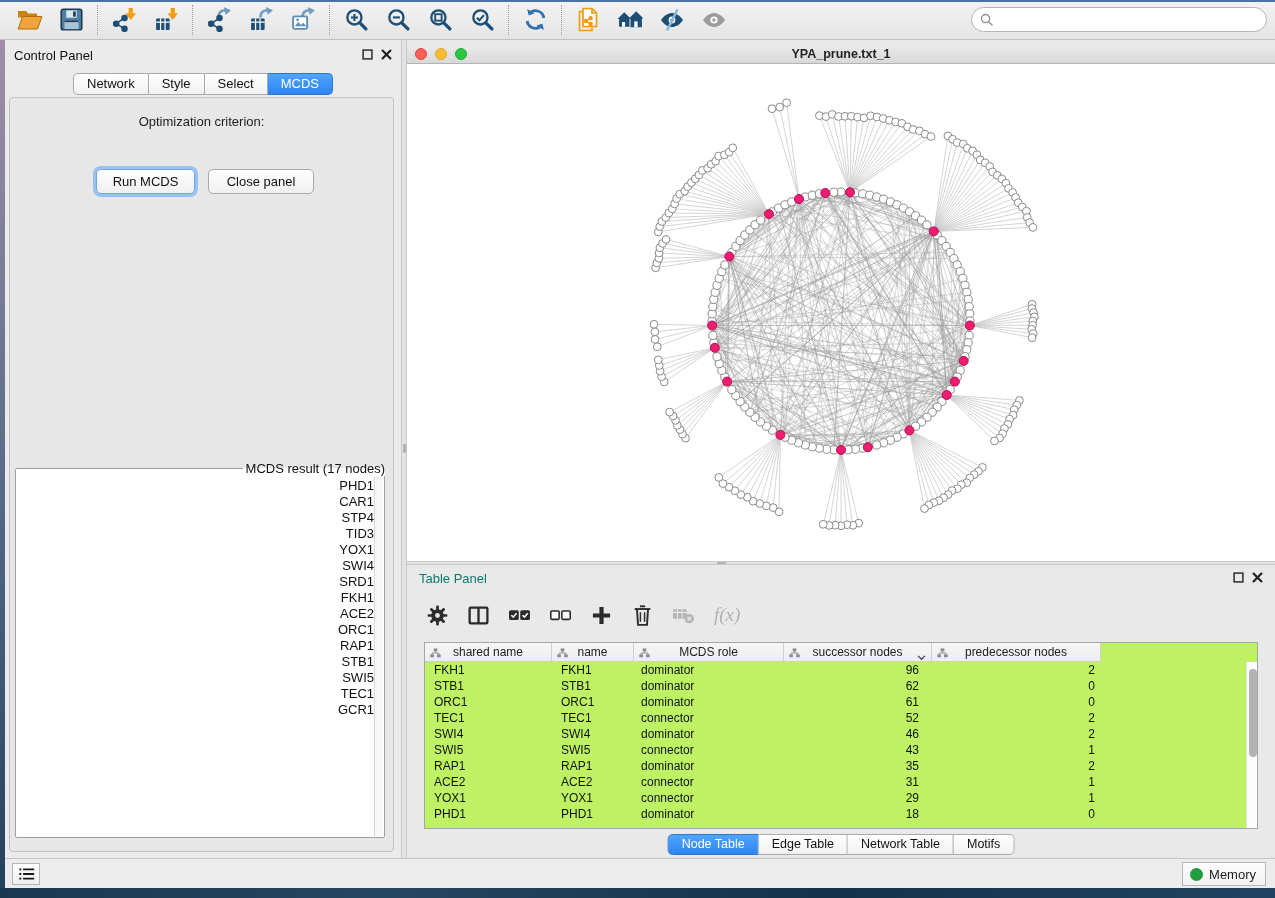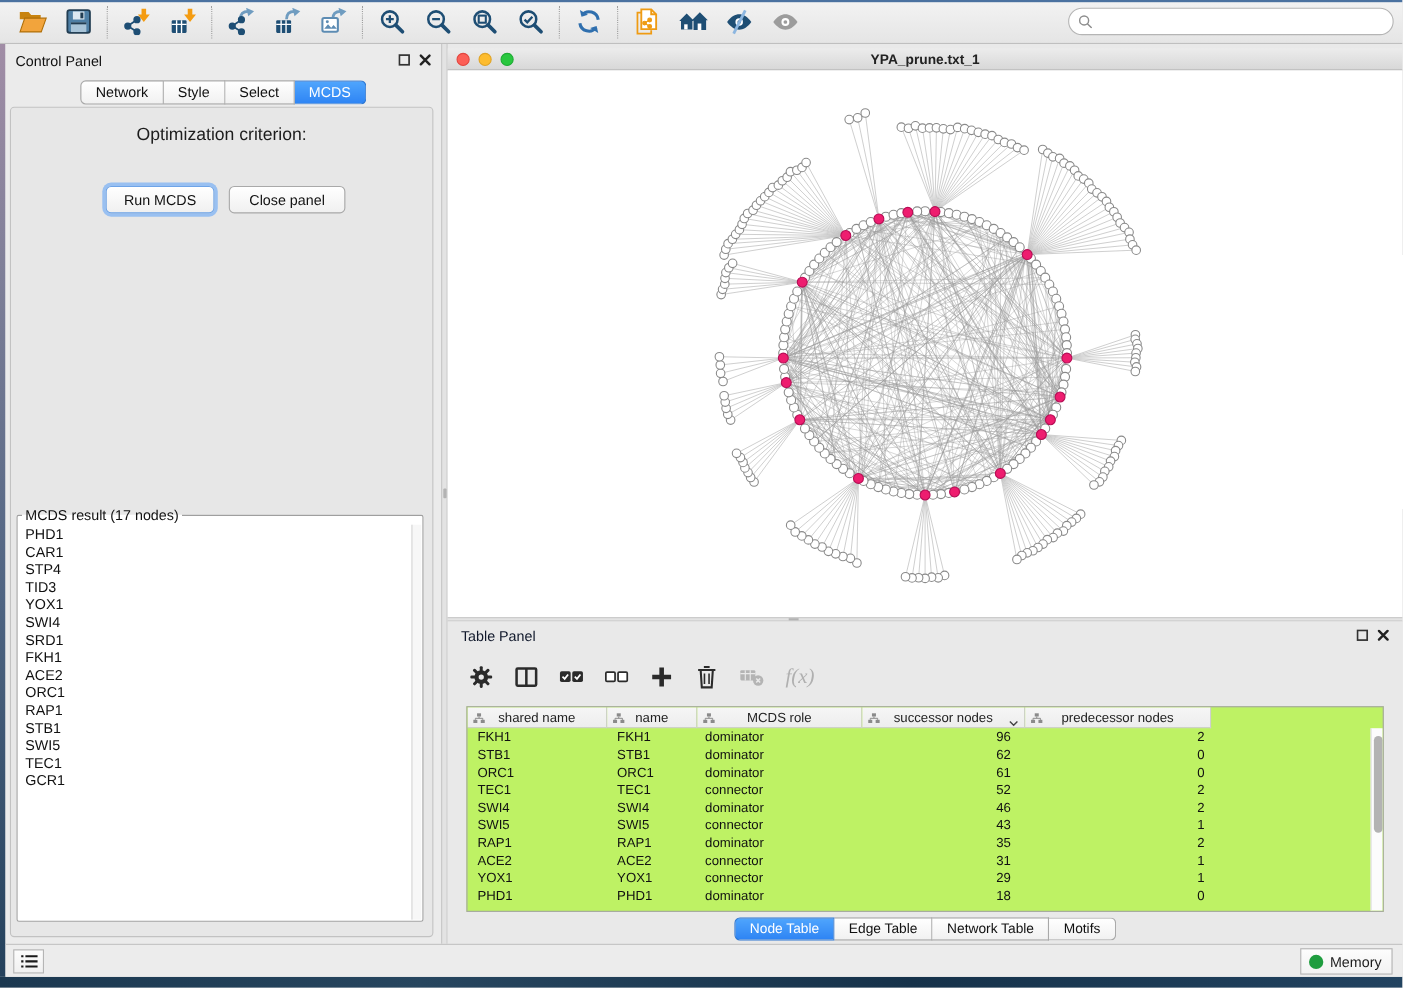--- a/index.html
+++ b/index.html
@@ -27,29 +27,29 @@
 
   .seg { display:flex; }
   .seg .seg-btn { height:22px; line-height:20px; padding:0 13px; background:linear-gradient(#ffffff,#f1f1f1); border:1px solid #a9a9a9; border-left:none; font-size:13px; text-align:center; cursor:default; color:#111; }
   .seg .seg-btn:first-child { border-left:1px solid #a9a9a9; border-radius:5px 0 0 5px; }
   .seg .seg-btn:last-child { border-radius:0 5px 5px 0; }
   .seg .seg-btn.active { background:linear-gradient(#4fa5fd,#2e84f4); border-color:#2e77d2; color:#fff; }
 
   .cp-tabs { position:absolute; top:33px; left:50%; transform:translateX(-50%); }
 
   .cp-box { position:absolute; left:4px; right:7px; top:57px; height:755px; background:#e7e7e7; border:1px solid #c2c2c2; border-radius:4px; }
-  .opt-label { position:absolute; top:16px; width:100%; text-align:center; font-size:16px; }
+  .opt-label { position:absolute; top:16px; width:100%; text-align:center; font-size:13px; }
   .cp-select { position:absolute; top:37px; left:36px; width:312px; height:24px; background:#fff; border:1px solid #adadad; border-radius:4px; display:flex; align-items:center; padding-left:9px; font-size:13px; cursor:default; box-shadow:0 1px 1px rgba(0,0,0,.08); }
   .cp-select .stepper { position:absolute; right:1px; top:1px; width:19px; height:20px; border-radius:3px; background:linear-gradient(#5aa5f8,#2b7cf0); display:flex; flex-direction:column; align-items:center; justify-content:center; gap:1px; }
   .cp-btn-row { position:absolute; top:71px; left:0; width:100%; height:26px; }
   .push-btn { position:absolute; height:25px; background:linear-gradient(#ffffff,#f0f0f0); border:1px solid #a9a9a9; border-radius:5px; font-size:13px; font-family:"Liberation Sans",sans-serif; text-align:center; cursor:default; color:#111; }
   .btn-run { left:86px; width:99px; box-shadow:0 0 0 3px rgba(90,160,250,.55); border-color:#6ea4e8; }
   .btn-closepanel { left:198px; width:106px; }
 
-  fieldset.mcds-box { position:absolute; left:5px; width:370px; top:363px; height:377px; border:1px solid #9f9f9f; border-radius:2px; background:#fff; }
+  fieldset.mcds-box { position:absolute; left:5px; width:370px; top:363px; height:377px; border:1px solid #9f9f9f; border-radius:2px; background:#fff;text-align:right; }
   fieldset.mcds-box legend { font-size:13px; color:#111; padding:0 3px; margin-left:4px; }
   .mcds-list { position:absolute; left:0px; top:0px; right:10px; bottom:2px; overflow:hidden; padding:2px 0 0 7px; }
   .mcds-item { font-size:13px; line-height:16px; color:#111; }
   .mcds-scroll { position:absolute; right:1px; top:1px; width:9px; bottom:1px; background:#f7f7f7; border-left:1px solid #d6d6d6; }
 
   
   .v-split { position:absolute; left:401px; top:40px; width:6px; height:818px; background:#e3e3e3; border-left:1px solid #c6c6c6; border-right:1px solid #c6c6c6; }
   .v-split .grip { position:absolute; left:1px; top:404px; width:3px; height:9px; background:#b3b3b3; border-radius:1px; }
   .h-split { position:absolute; left:0; top:521px; width:868px; height:4px; background:#e3e3e3; border-top:1px solid #c9c9c9; border-bottom:1px solid #c9c9c9; }
   .h-split .grip { position:absolute; left:310px; top:0px; width:9px; height:2px; background:#b3b3b3; }
@@ -60,21 +60,21 @@
   .tl { position:absolute; top:4px; width:12px; height:12px; border-radius:50%; }
   .tl-red { left:8px; background:#fc5f57; border:1px solid #e2463f; }
   .tl-yellow { left:28px; background:#fdbc2f; border:1px solid #e0a426; }
   .tl-green { left:48px; background:#29c73f; border:1px solid #1eab34; }
   .net-title { position:absolute; left:0; right:0; top:3px; text-align:center; font-size:12.5px; font-weight:700; color:#222; }
   .net-canvas { position:absolute; left:0; top:24px; width:868px; height:497px; background:#fff; }
   .net-canvas svg { display:block; }
 
   
   .table-panel { position:absolute; left:0; top:525px; width:868px; height:293px; background:#e9e9e9; }
-  .tp-title { position:absolute; left:12px; top:6px; font-size:13px; color:#0f172a; }
+  .tp-title { position:absolute; left:12px; top:6px; font-size:13px; color:#0f766e; }
   .tp-float { right:30px; top:5px; } .tp-close { right:11px; top:5px; }
   .tp-toolbar { position:absolute; left:18px; top:30px; height:40px; display:flex; align-items:center; gap:17px; }
   .tp-ico { width:24px; height:24px; display:flex; align-items:center; justify-content:center; cursor:default; }
 
   .tbl-wrap { position:absolute; left:17px; top:77px; width:834px; height:187px; background:#bef264; border:1px solid #a5a5a5; overflow:hidden; }
   .tbl-header { display:flex; height:19px; }
   .th-cell { position:relative; height:19px; background:linear-gradient(#f6f6f6,#ededed); border-right:1px solid #cfcfcf; border-bottom:1px solid #cfcfcf; font-size:12px; display:flex; align-items:center; justify-content:center; color:#222; cursor:default; }
   .th-cell .tree-ico { position:absolute; left:5px; top:4px; }
   .th-cell .sort-ico { position:absolute; right:5px; top:7px; }
   .tbl-body { position:relative; }

